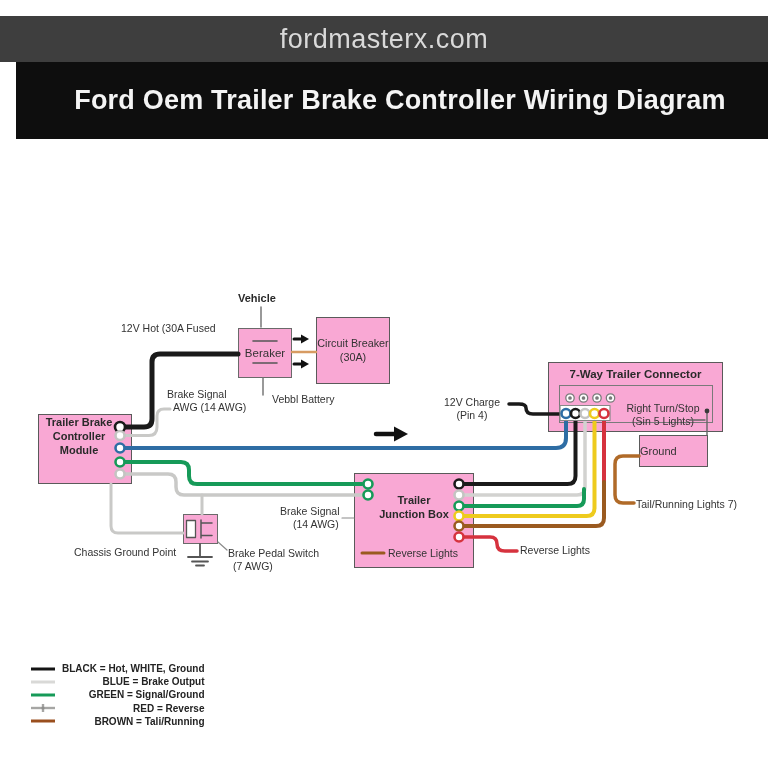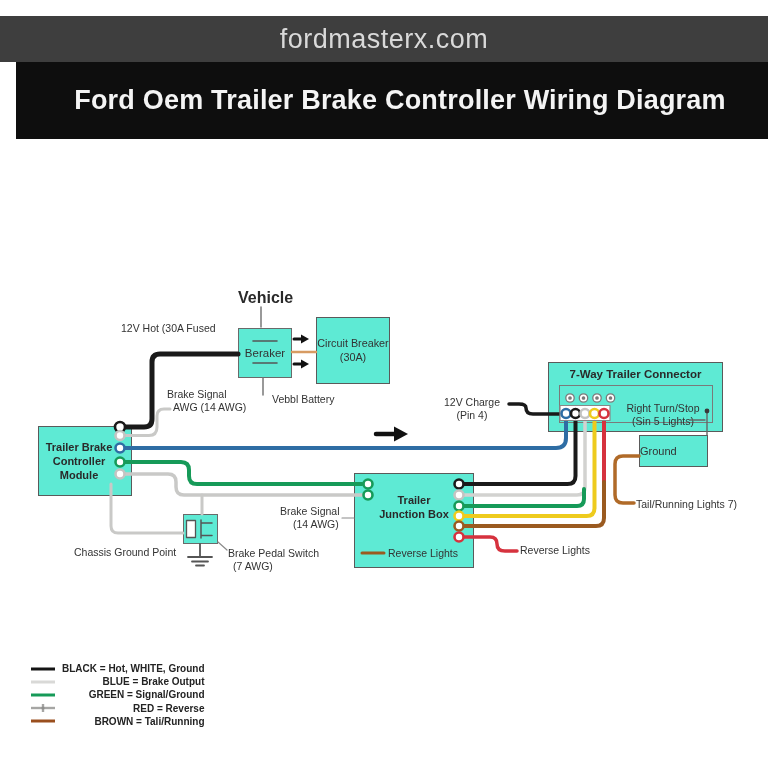--- a/index.html
+++ b/index.html
@@ -6,21 +6,21 @@
   #stage{position:relative;width:768px;height:768px;background:#ffffff;overflow:hidden;
          font-family:"Liberation Sans", sans-serif;margin-top:16px;}
   
   .site-bar{position:absolute;left:0;top:0;width:768px;height:46px;background:#3e3e3e;
             display:flex;align-items:center;justify-content:center;}
   .site-bar span{font-size:27px;color:#d9d9d9;letter-spacing:.5px;}
   .title-bar{position:absolute;left:16px;top:46px;width:768px;height:77px;background:#0e0e0e;
              display:flex;align-items:center;justify-content:center;}
   .title-bar span{font-size:27px;font-weight:bold;color:#f4f4f4;letter-spacing:.2px;}
   
-  .box{position:absolute;border:1.5px solid #5a5a5a;background:#5eead4;box-sizing:border-box;}
+  .box{position:absolute;border:1.5px solid #5a5a5a;background:#f9a8d4;box-sizing:border-box;}
   .boxtxt{font-weight:bold;color:#2a2a2a;text-align:center;}
   
   .lbl{position:absolute;font-size:10.5px;line-height:12.5px;font-weight:bold;
        color:#2a2a2a;white-space:nowrap;}
   .ctr{text-align:center;}
   
   .legend{position:absolute;left:30px;top:646px;}
   .legend-row{display:flex;align-items:center;height:13.2px;justify-content:space-between;}
   .legend-row .txt{font-size:10px;font-weight:bold;color:#232323;white-space:nowrap;}
   .sw{width:26px;height:12px;margin-right:6px;flex:0 0 26px;}
@@ -31,21 +31,21 @@
 
 <div id="stage">
 
   <div class="site-bar">
     <span>fordmasterx.com</span>
   </div>
   <div class="title-bar">
     <span>Ford Oem Trailer Brake Controller Wiring Diagram</span>
   </div>
 
-  <div class="box" style="left:38px;top:410px;width:94px;height:70px;display:flex;align-items:center;justify-content:flex-start;">
+  <div class="box" style="left:38px;top:398px;width:94px;height:70px;display:flex;justify-content:flex-start;">
     <div class="boxtxt" style="font-size:11px;line-height:14px;width:76px;margin-left:2px;">
       <div>Trailer Brake</div>
       <div>Controller</div>
       <div>Module</div>
     </div>
   </div>
 
   <div class="box" style="left:238px;top:312px;width:54px;height:50px;display:flex;align-items:center;justify-content:center;border-color:#6a6a6a;">
     <span class="boxtxt" style="font-size:11.5px;font-weight:normal;color:#333;">Beraker</span>
   </div>
@@ -67,21 +67,21 @@
 
   <div class="box" style="left:354px;top:457px;width:120px;height:95px;"></div>
   <div class="lbl ctr" style="left:354px;top:478px;width:120px;font-size:11px;line-height:13.5px;">
     <div>Trailer</div>
     <div>Junction Box</div>
   </div>
   <div class="lbl" style="left:388px;top:531px;font-weight:normal;color:#333;">Reverse Lights</div>
 
   <div class="box" style="left:183px;top:498px;width:35px;height:30px;border-width:1px;border-color:#6a6a6a;"></div>
 
-  <div class="lbl" style="left:238px;top:276px;font-size:16px;">Vehicle</div>
+  <div class="lbl" style="left:238px;top:276px;font-size:11px;">Vehicle</div>
   <div class="lbl" style="left:121px;top:306px;font-weight:normal;color:#333;">12V Hot (30A Fused</div>
   <div class="lbl" style="left:167px;top:372px;font-weight:normal;color:#333;">
     <div>Brake Signal</div>
     <div style="margin-left:6px;">AWG (14 AWG)</div>
   </div>
   <div class="lbl" style="left:272px;top:377px;font-weight:normal;color:#333;">Vebbl Battery</div>
   <div class="lbl ctr" style="left:438px;top:380px;width:68px;font-weight:normal;color:#333;">
     <div>12V Charge</div>
     <div>(Pin 4)</div>
   </div>

